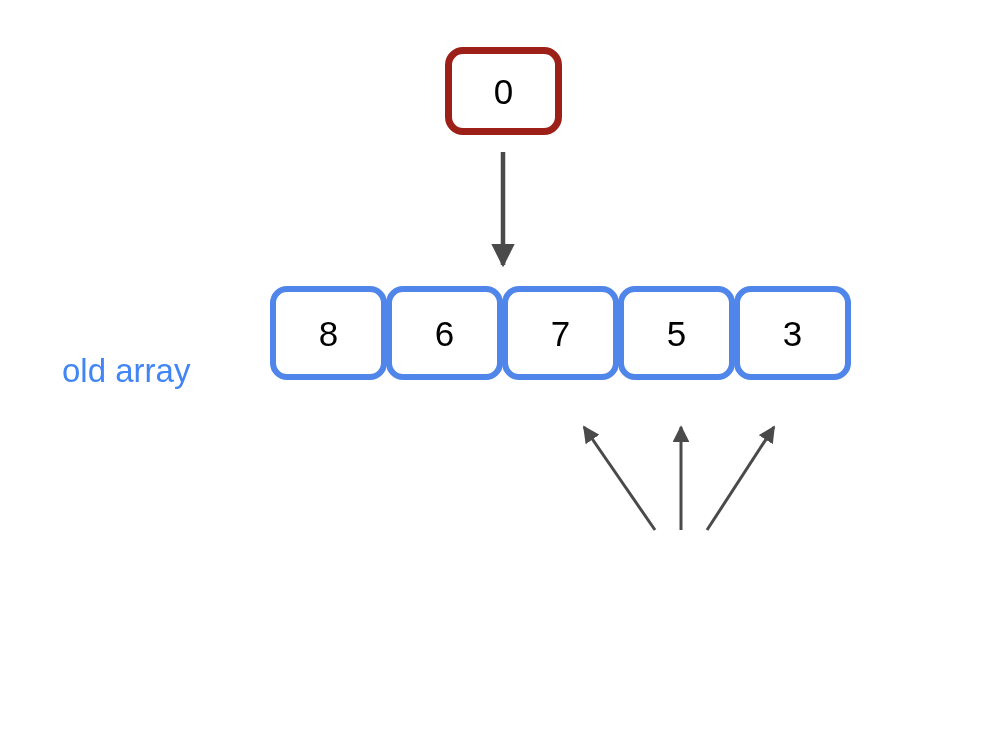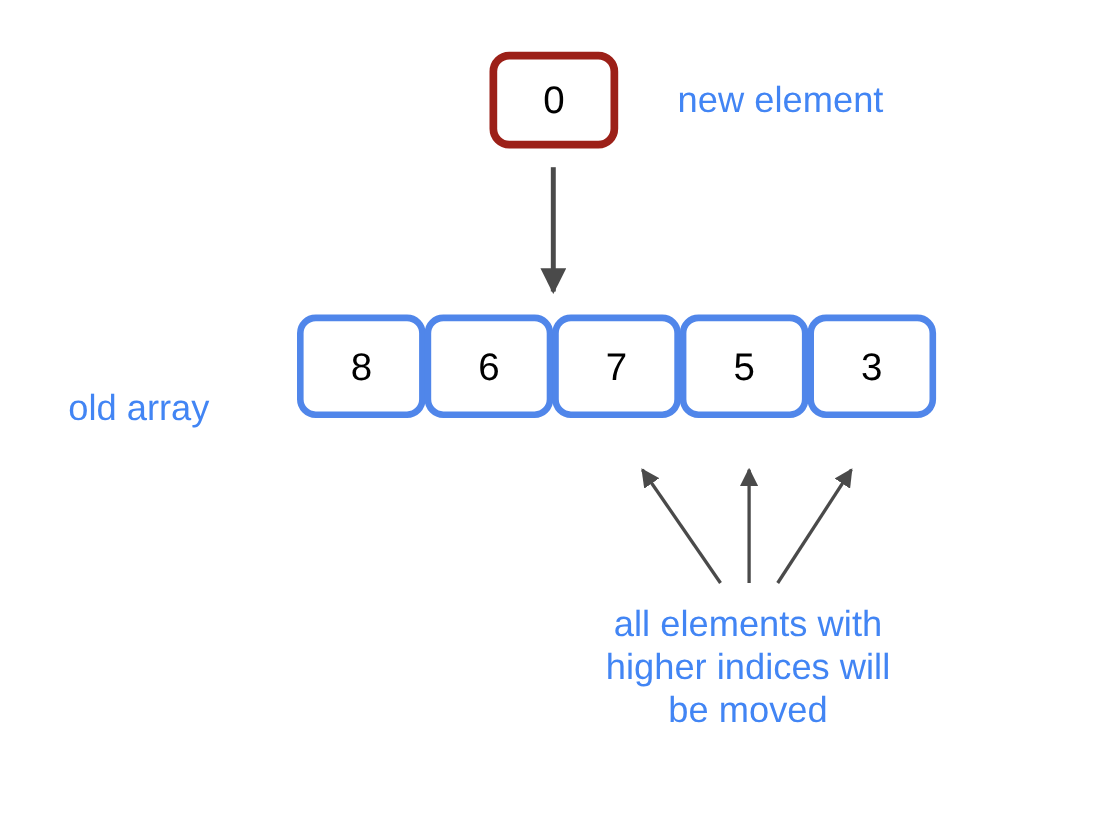--- a/index.html
+++ b/index.html
@@ -125,21 +125,20 @@
 </style>
 </head>
 <body>
 
 <div id="canvas">
 
   <div class="new-element-box">
     <span class="cell-value">0</span>
   </div>
 
-  <div class="label-blue" id="new-element-label">new element</div>
 
   <div class="label-blue" id="old-array-label">old array</div>
 
   <div id="array-row">
     <div class="array-cell">
       <span class="cell-value">8</span>
     </div>
     <div class="array-cell">
       <span class="cell-value">6</span>
     </div>
@@ -147,25 +146,20 @@
       <span class="cell-value">7</span>
     </div>
     <div class="array-cell">
       <span class="cell-value">5</span>
     </div>
     <div class="array-cell">
       <span class="cell-value">3</span>
     </div>
   </div>
 
-  <div id="moved-caption">
-    <span class="caption-line">all elements with</span>
-    <span class="caption-line">higher indices will</span>
-    <span class="caption-line">be moved</span>
-  </div>
 
   <svg id="arrows" viewBox="0 0 994 740" width="994" height="740">
     <defs>
       <marker id="head-big" viewBox="0 0 10 10" refX="9" refY="5" markerWidth="5.2" markerHeight="5.2" orient="auto-start-reverse">
         <path d="M 0 0 L 10 5 L 0 10 z" fill="#4a4a4a"></path>
       </marker>
       <marker id="head-small" viewBox="0 0 10 10" refX="9" refY="5" markerWidth="5.6" markerHeight="5.6" orient="auto-start-reverse">
         <path d="M 0 0 L 10 5 L 0 10 z" fill="#4a4a4a"></path>
       </marker>
     </defs>

